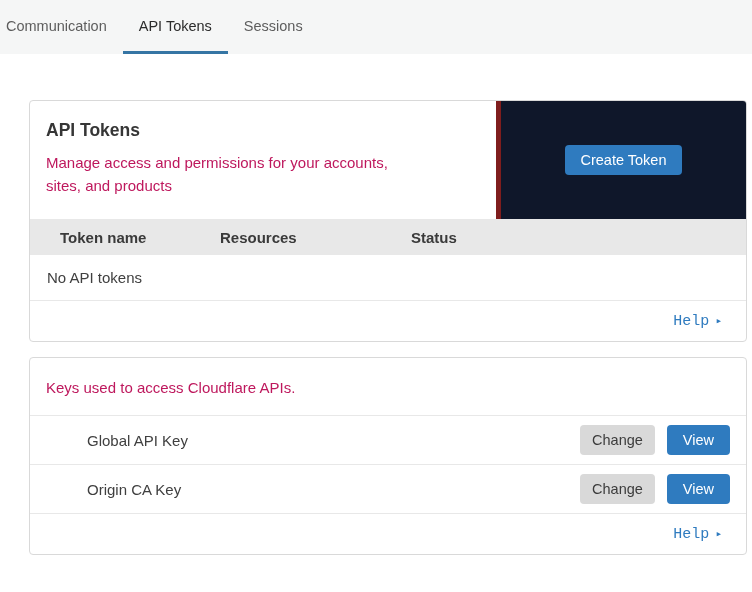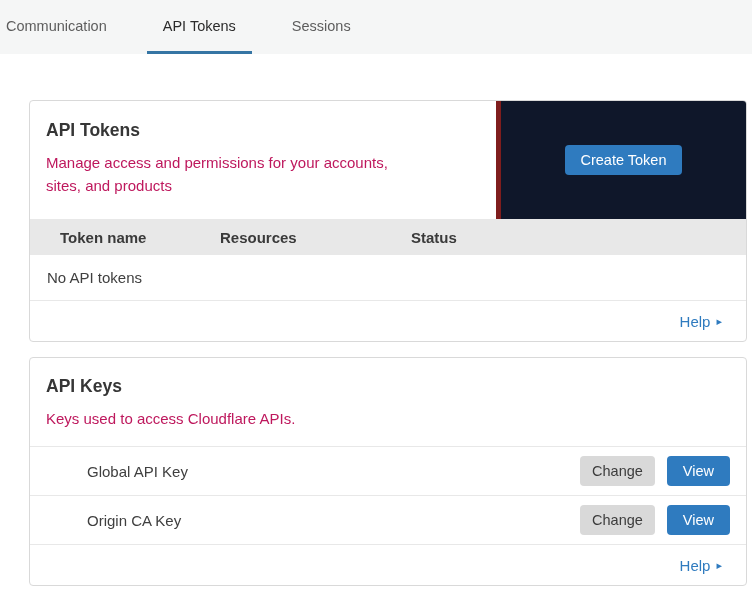--- a/index.html
+++ b/index.html
@@ -12,21 +12,20 @@
     overflow: hidden;
   }
 
   
   .tabbar {
     background: #f5f6f6;
     height: 54px;
     display: flex;
     align-items: stretch;
     padding-left: 6px;
-    gap: 24px;
   }
   .tab {
     display: flex; align-items: center;
     padding: 0 16px;
     font-size: 14.5px;
     color: #5d5d5d;
     border-bottom: 3px solid transparent;
     cursor: pointer;
     white-space: nowrap;
   }
@@ -103,20 +102,21 @@
     display: flex; align-items: center;
     padding-left: 17px;
     font-size: 15px;
     color: #404040;
     border-bottom: 1px solid #e8e8e8;
   }
   .card-footer {
     height: 40px;
     display: flex; align-items: center; justify-content: flex-end;
     padding-right: 24px;
+    font-family: Liberation Mono, monospace;
   }
   .help-link {
     color: #2f7bbf;
     font-size: 15px;
     text-decoration: none;
     display: inline-flex; align-items: center;
     cursor: pointer;
   }
   .help-caret { font-size: 11px; margin-left: 6px; line-height: 1; }
 
@@ -170,21 +170,20 @@
     <div class="card-footer">
       <a class="help-link">
         <span>Help</span>
         <span class="help-caret">▸</span>
       </a>
     </div>
   </section>
 
   <section class="card">
     <div class="keys-header">
-      <h2 class="card-title">API Keys</h2>
       <p class="card-desc">Keys used to access Cloudflare APIs.</p>
     </div>
 
     <div class="key-row">
       <span class="key-label">Global API Key</span>
       <span class="key-actions">
         <button class="btn btn-gray">Change</button>
         <button class="btn btn-primary">View</button>
       </span>
     </div>

